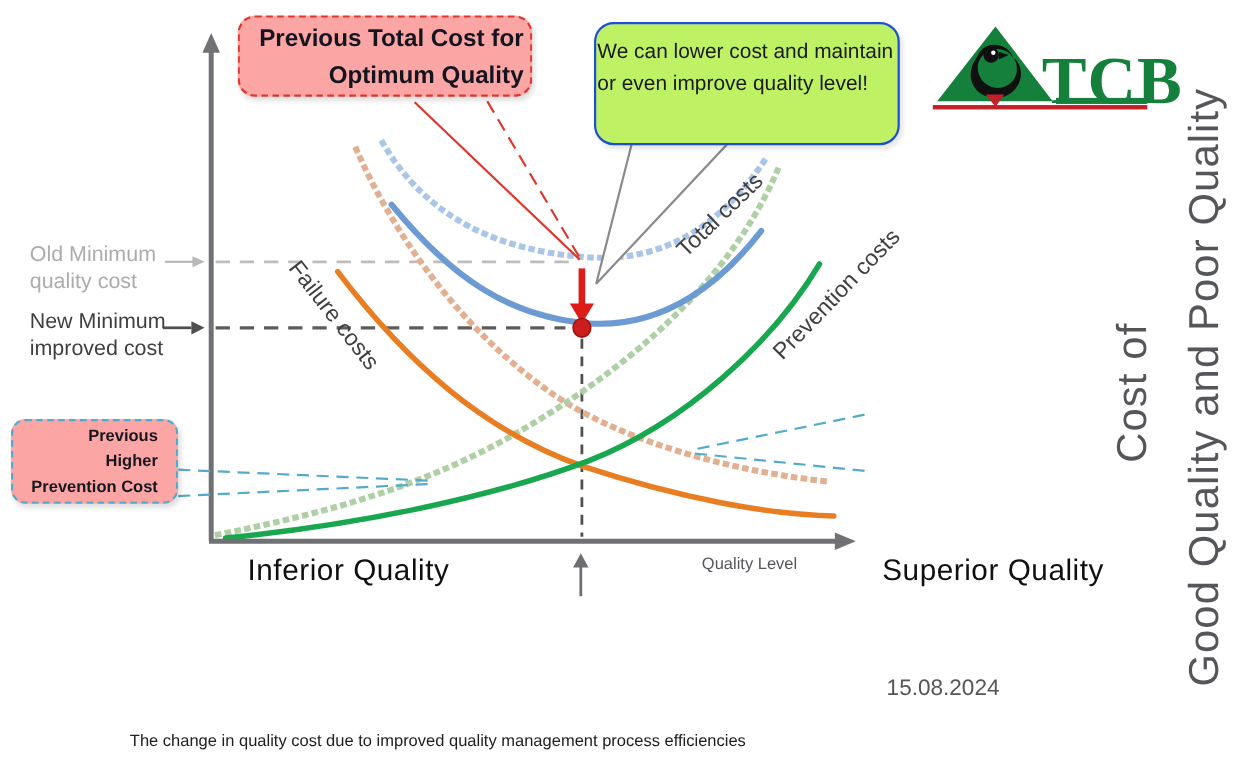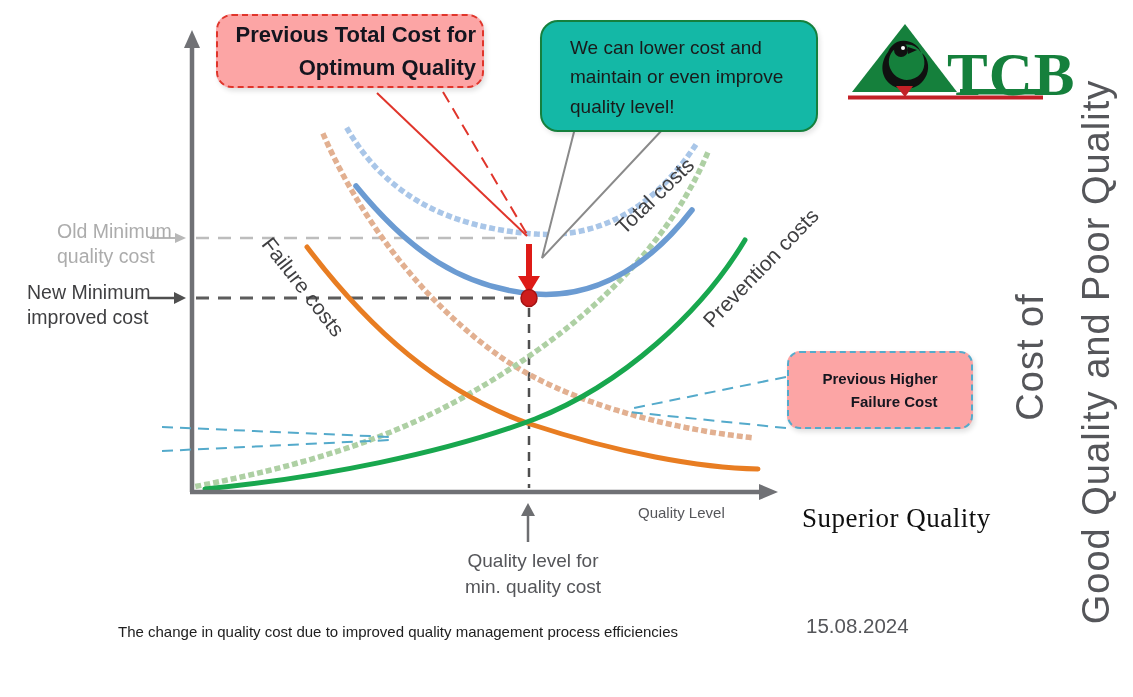--- a/index.html
+++ b/index.html
@@ -3,30 +3,30 @@
 <meta charset="utf-8">
 <style>
   html,body{margin:0;padding:0;background:#ffffff;}
   .slide{position:relative;width:1133px;height:697px;background:#ffffff;overflow:hidden;
          font-family:"Liberation Sans", sans-serif;color:#2f2f31;}
   .abs{position:absolute;}
   .ml{white-space:pre-line;}
   svg{position:absolute;left:0;top:0;}
   .lbl{line-height:1.3;}
   .gray{color:#55565a;}
-  .lightgray{color:#acacac;margin-left:30px;}
+  .lightgray{color:#acacac;}
   .darkgray{color:#3f3f41;}
   .rot{transform-origin:center center;}
   .callout{box-sizing:border-box;background:#fca5a5;border-radius:16px;
            display:flex;align-items:center;justify-content:center;text-align:right;
            box-shadow:2px 3px 5px rgba(0,0,0,0.12);}
   .callout.red{border:2.5px dashed #e0352b;font-weight:bold;font-size:22px;color:#14151f;line-height:1.5;}
   .callout.blue{border:2px dashed #54aacb;font-weight:bold;font-size:15px;color:#15161f;line-height:1.55;border-radius:13px;}
-  .bubble{box-sizing:border-box;background:#14b8a6;border:2px solid #15803d;border-radius:18px;
-          font-size:19px;color:#1a1a1a;line-height:1.55;padding:11px 28px;
+  .bubble{box-sizing:border-box;background:#bef264;border:2px solid #1d4ed8;border-radius:18px;
+          font-size:19px;color:#1a1a1a;line-height:1.55;padding:11px 1px;
           box-shadow:2px 3px 5px rgba(0,0,0,0.10);}
   .bigq{font-size:27px;color:#101010;letter-spacing:0.5px;}
   .side{font-size:38px;color:#55565a;letter-spacing:1px;white-space:nowrap;}
   .tcb{font-family:"Liberation Serif", serif;font-size:61px;font-weight:600;color:#15803c;letter-spacing:1px;}
 </style>
 </head>
 <body>
 
 <div class="slide">
 
@@ -87,40 +87,40 @@
   <div class="abs lbl lightgray ml" style="left:27px;top:219px;font-size:19.5px;">Old Minimum
 quality cost</div>
 
   <div class="abs lbl darkgray ml" style="left:27px;top:280px;font-size:19.5px;">New Minimum
 improved cost</div>
 
   <div class="abs rot darkgray" style="left:303px;top:287px;transform:translate(-50%,-50%) rotate(52deg);font-size:21px;">Failure costs</div>
   <div class="abs rot darkgray" style="left:655px;top:196px;transform:translate(-50%,-50%) rotate(-44deg);font-size:21px;">Total costs</div>
   <div class="abs rot darkgray" style="left:761px;top:268px;transform:translate(-50%,-50%) rotate(-46deg);font-size:21px;">Prevention costs</div>
 
-  <div class="abs bigq" style="left:802px;top:503px;font-family:Liberation Serif, serif;">Superior Quality</div>
+  <div class="abs bigq" style="left:225px;top:503px;">Inferior Quality</div>
+  <div class="abs bigq" style="left:802px;top:503px;">Superior Quality</div>
   <div class="abs gray" style="left:638px;top:504px;font-size:15px;">Quality Level</div>
-  <div class="abs gray ml" style="left:448px;top:548px;width:170px;text-align:center;font-size:19px;line-height:1.35;">Quality level for
-min. quality cost</div>
 
   <div class="abs callout red" style="left:216px;top:14px;width:268px;height:74px;padding:2px 6px;">
     <span>Previous Total Cost for Optimum Quality</span>
   </div>
 
   <div class="abs bubble" style="left:540px;top:20px;width:278px;height:112px;">
     <span>We can lower cost and maintain or even improve quality level!</span>
   </div>
 
+  <div class="abs callout blue ml" style="left:10px;top:381px;width:152px;height:77px;">
+    <span class="ml">Previous
+Higher
+Prevention Cost</span>
+  </div>
 
-  <div class="abs callout blue ml" style="left:787px;top:351px;width:186px;height:78px;">
-    <span class="ml">Previous Higher
-Failure Cost</span>
-  </div>
 
   <div class="abs tcb" style="left:947px;top:40px;">TCB</div>
 
   <div class="abs side rot" style="left:1030px;top:357px;transform:translate(-50%,-50%) rotate(-90deg);">Cost of</div>
   <div class="abs side rot" style="left:1096px;top:352px;transform:translate(-50%,-50%) rotate(-90deg);">Good Quality and Poor Quality</div>
 
-  <div class="abs" style="left:118px;top:623px;font-size:15px;color:#202020;">The change in quality cost due to improved quality management process efficiencies</div>
+  <div class="abs" style="left:118px;top:665px;font-size:15px;color:#202020;">The change in quality cost due to improved quality management process efficiencies</div>
   <div class="abs gray" style="left:806px;top:614px;font-size:20.5px;">15.08.2024</div>
 
 </div>
 
 </body></html>

